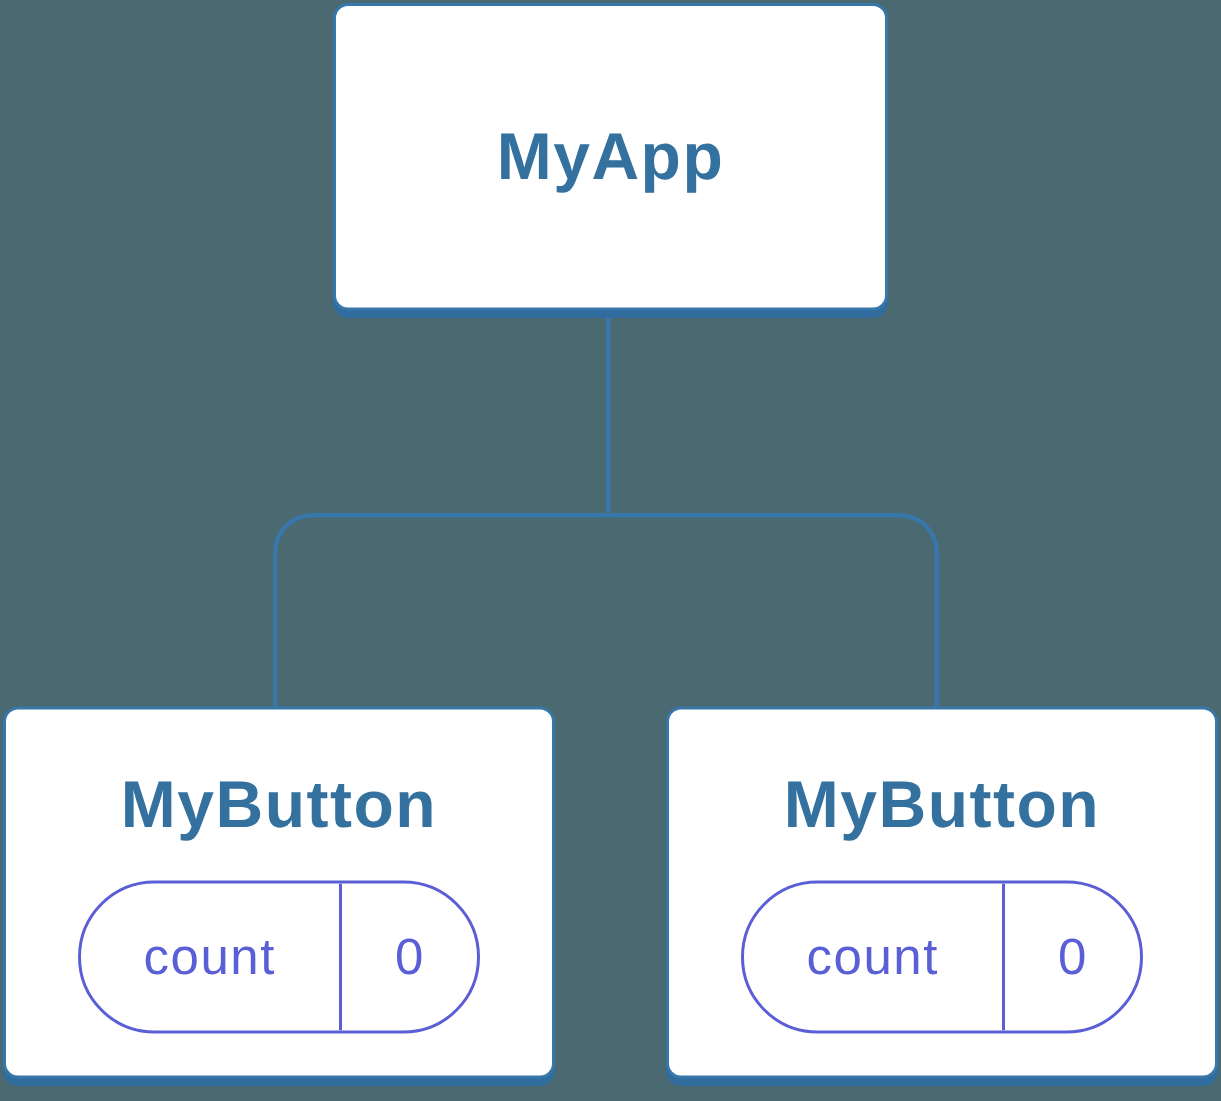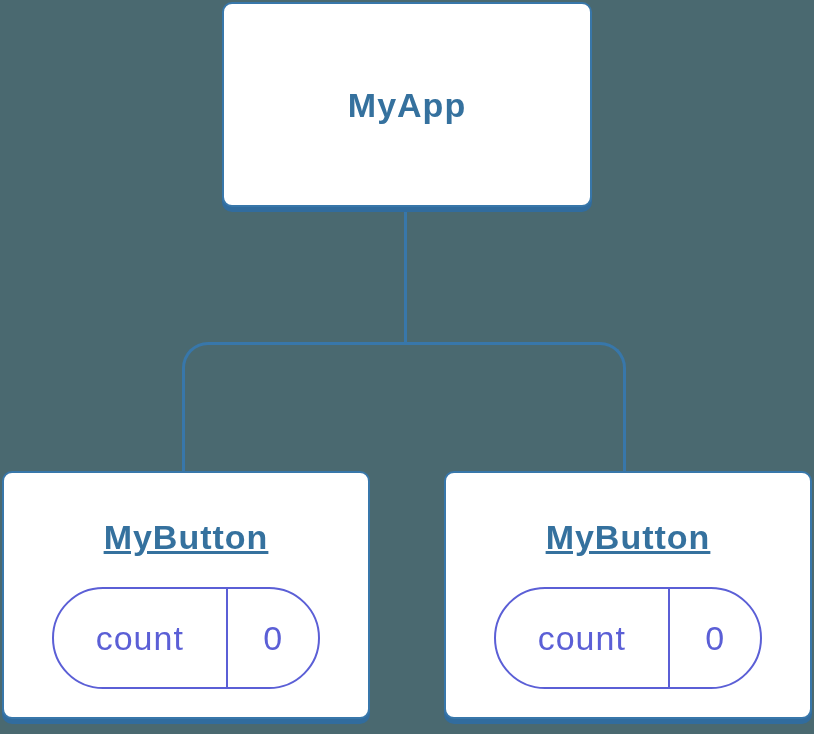--- a/index.html
+++ b/index.html
@@ -44,27 +44,27 @@
     justify-content: center;
   }
   .node-child {
     top: 471px;
     width: 364px; height: 244px;
   }
   .node-child.left  { left: 2px; }
   .node-child.right { left: 444px; }
   .node-label {
     color: #35719E;
-    font-size: 34px;
+    font-size: 44px;
     font-weight: 600;
     letter-spacing: 1px;
     line-height: 40px;
     white-space: nowrap;
   }
-  .node-child .node-label { margin-top: 44px; text-decoration: underline; }
+  .node-child .node-label { margin-top: 44px; }
   
   .pill {
     margin-top: 30px;
     width: 264px; height: 98px;
     border: 2px solid #5B5FD6;
     border-radius: 52px;
     display: flex;
     overflow: hidden;
     color: #5B5FD6;
     font-size: 34px;

